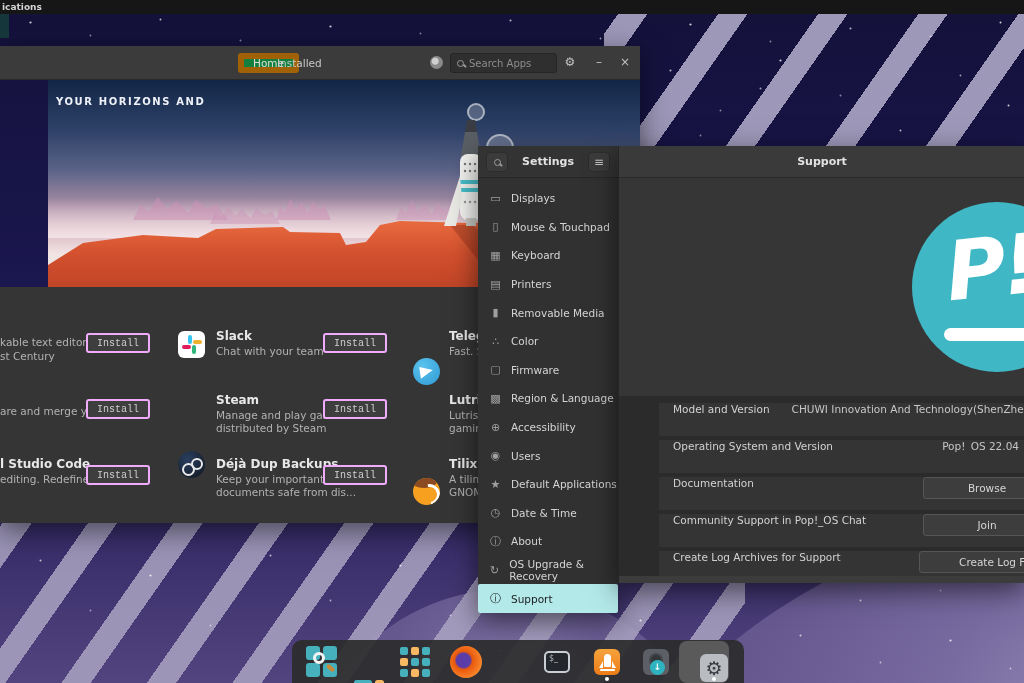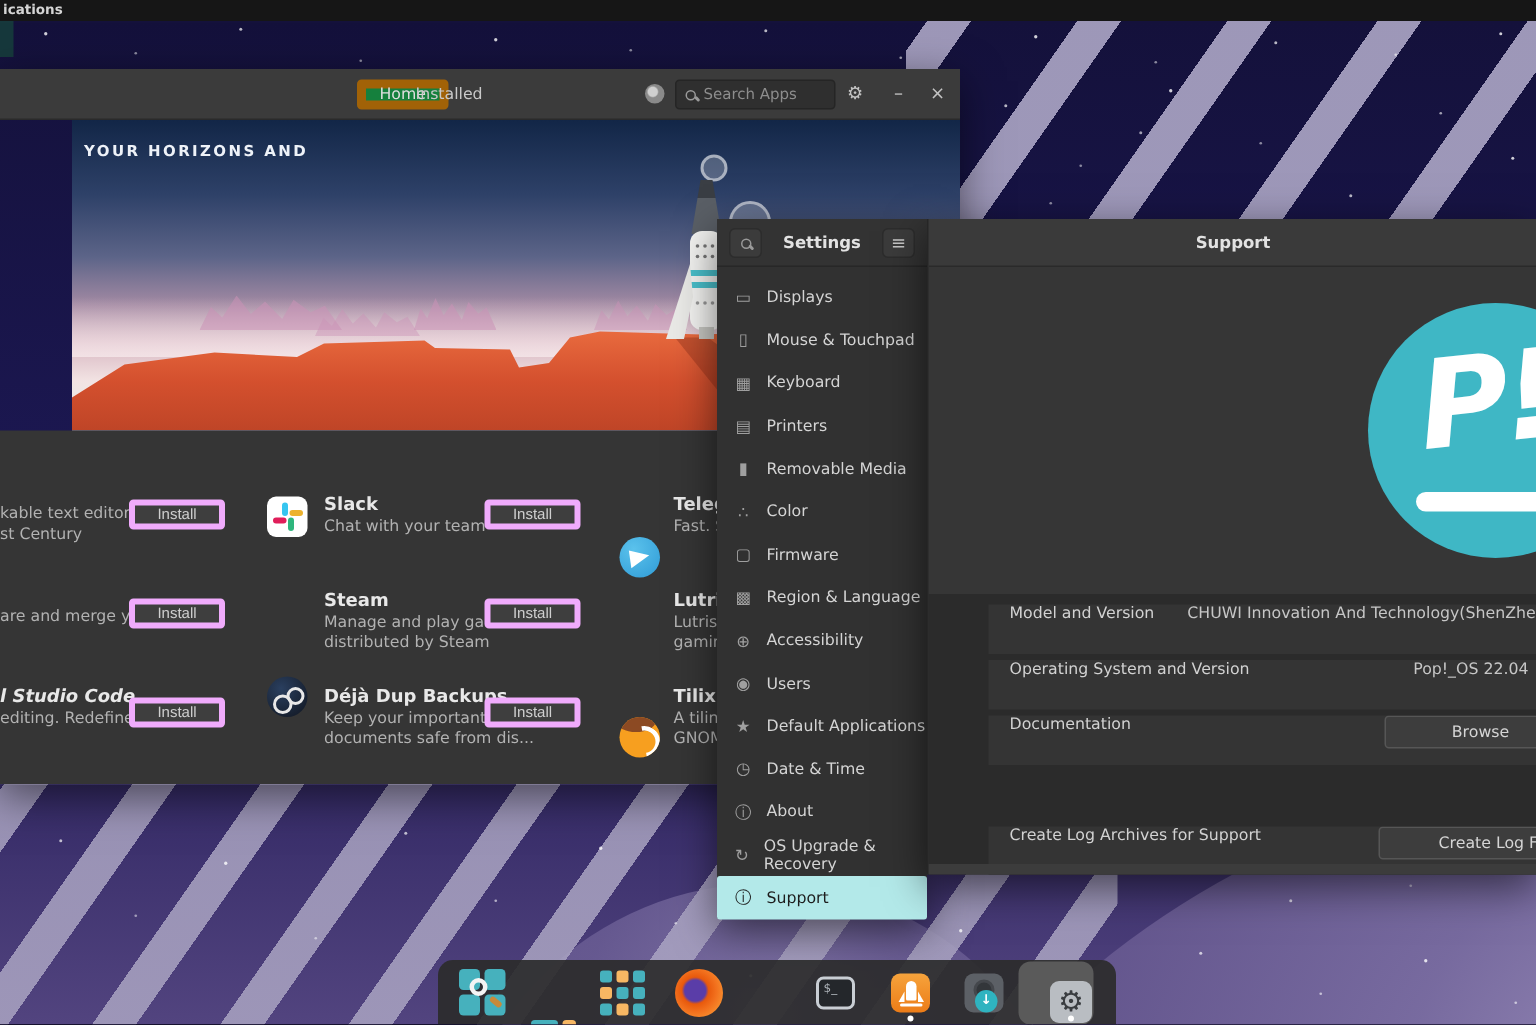--- a/index.html
+++ b/index.html
@@ -64,22 +64,22 @@
   .mnt { position:absolute; background:rgba(202,146,183,.55);
      clip-path:polygon(0 100%,8% 45%,16% 70%,26% 18%,36% 62%,46% 32%,58% 74%,66% 28%,78% 58%,88% 42%,100% 100%); }
   .bubble { position:absolute; border-radius:50%; background:rgba(255,255,255,.22); border:2px solid rgba(255,255,255,.5); }
   .terrain { position:absolute; left:0; top:135px; }
   .rocket { position:absolute; left:394px; top:38px; }
 
   
   .shop-body { position:absolute; left:0; top:241px; width:640px; height:236px; background:#353535; }
   .a-name { position:absolute; font-size:12px; font-weight:bold; color:#e8e8e8; white-space:nowrap; }
   .a-desc { position:absolute; font-size:10.5px; color:#b2b2b2; white-space:nowrap; }
-  .install { position:absolute; width:64px; height:20px; background:#3e3e3e; border:4px solid #f0abfc; border-radius:3px;
-     color:#cfcfcf; font-size:10px; display:flex; align-items:center; justify-content:center; font-family:Liberation Sans, sans-serif; }
+  .install { position:absolute; width:64px; height:20px; background:#3e3e3e; border:2px solid #f0abfc; border-radius:3px;
+     color:#cfcfcf; font-size:10px; display:flex; align-items:center; justify-content:center; font-family:Liberation Mono, monospace; }
   .appic { position:absolute; width:27px; height:27px; }
 
   .slack-ic { background:#fff; border-radius:6px; position:relative; }
   .slack-ic i { position:absolute; border-radius:2px; }
   .slack-ic .b1 { left:10px; top:4px; width:4px; height:9px; background:#36C5F0; }
   .slack-ic .b2 { left:14px; top:14px; width:4px; height:9px; background:#2EB67D; }
   .slack-ic .b3 { left:4px; top:14px; width:9px; height:4px; background:#E01E5A; }
   .slack-ic .b4 { left:15px; top:9px; width:9px; height:4px; background:#ECB22E; }
   .telegram-ic { background:radial-gradient(circle at 35% 30%, #5bc2ec, #2f9bd6); border-radius:50%; position:relative; }
   .telegram-ic::after { content:''; position:absolute; left:7px; top:8px; width:0; height:0;
@@ -264,21 +264,21 @@
       <div class="a-name" style="left:216px;top:106px;">Steam</div>
       <div class="a-desc" style="left:216px;top:122px;">Manage and play games</div>
       <div class="a-desc" style="left:216px;top:135px;">distributed by Steam</div>
       <button class="install" style="left:323px;top:112px;">Install</button>
 
       <div class="appic lutris-ic" style="left:413px;top:110px;"></div>
       <div class="a-name" style="left:449px;top:106px;">Lutris</div>
       <div class="a-desc" style="left:449px;top:122px;">Lutris i</div>
       <div class="a-desc" style="left:449px;top:135px;">gaming</div>
 
-      <div class="a-name" style="left:0;top:170px;font-style:italic;">l Studio Code</div>
+      <div class="a-name" style="left:0;top:170px;">l Studio Code</div>
       <div class="a-desc" style="left:0;top:186px;">editing. Redefined.</div>
       <button class="install" style="left:86px;top:178px;">Install</button>
 
       <div class="a-name" style="left:216px;top:170px;">Déjà Dup Backups</div>
       <div class="a-desc" style="left:216px;top:186px;">Keep your important</div>
       <div class="a-desc" style="left:216px;top:199px;">documents safe from dis...</div>
       <button class="install" style="left:323px;top:178px;">Install</button>
 
       <div class="a-name" style="left:449px;top:170px;">Tilix</div>
       <div class="a-desc" style="left:449px;top:186px;">A tiling</div>
@@ -374,20 +374,24 @@
           <span class="sp-label">Model and Version</span>
           <span class="sp-value val-left">CHUWI Innovation And Technology(ShenZhen)co.,Ltd MN15 (Default st</span>
         </div>
         <div class="sp-row" style="top:44px;">
           <span class="sp-label">Operating System and Version</span>
           <span class="sp-value">Pop!_OS 22.04</span>
         </div>
         <div class="sp-row" style="top:81px;">
           <span class="sp-label">Documentation</span>
           <button class="sp-btn">Browse</button>
+        </div>
+        <div class="sp-row" style="top:118px;">
+          <span class="sp-label">Community Support in Pop!_OS Chat</span>
+          <button class="sp-btn">Join</button>
         </div>
         <div class="sp-row" style="top:155px;">
           <span class="sp-label">Create Log Archives for Support</span>
           <button class="sp-btn wide">Create Log File</button>
         </div>
       </div>
       <div class="panel-foot"></div>
     </div>
   </div>
 

